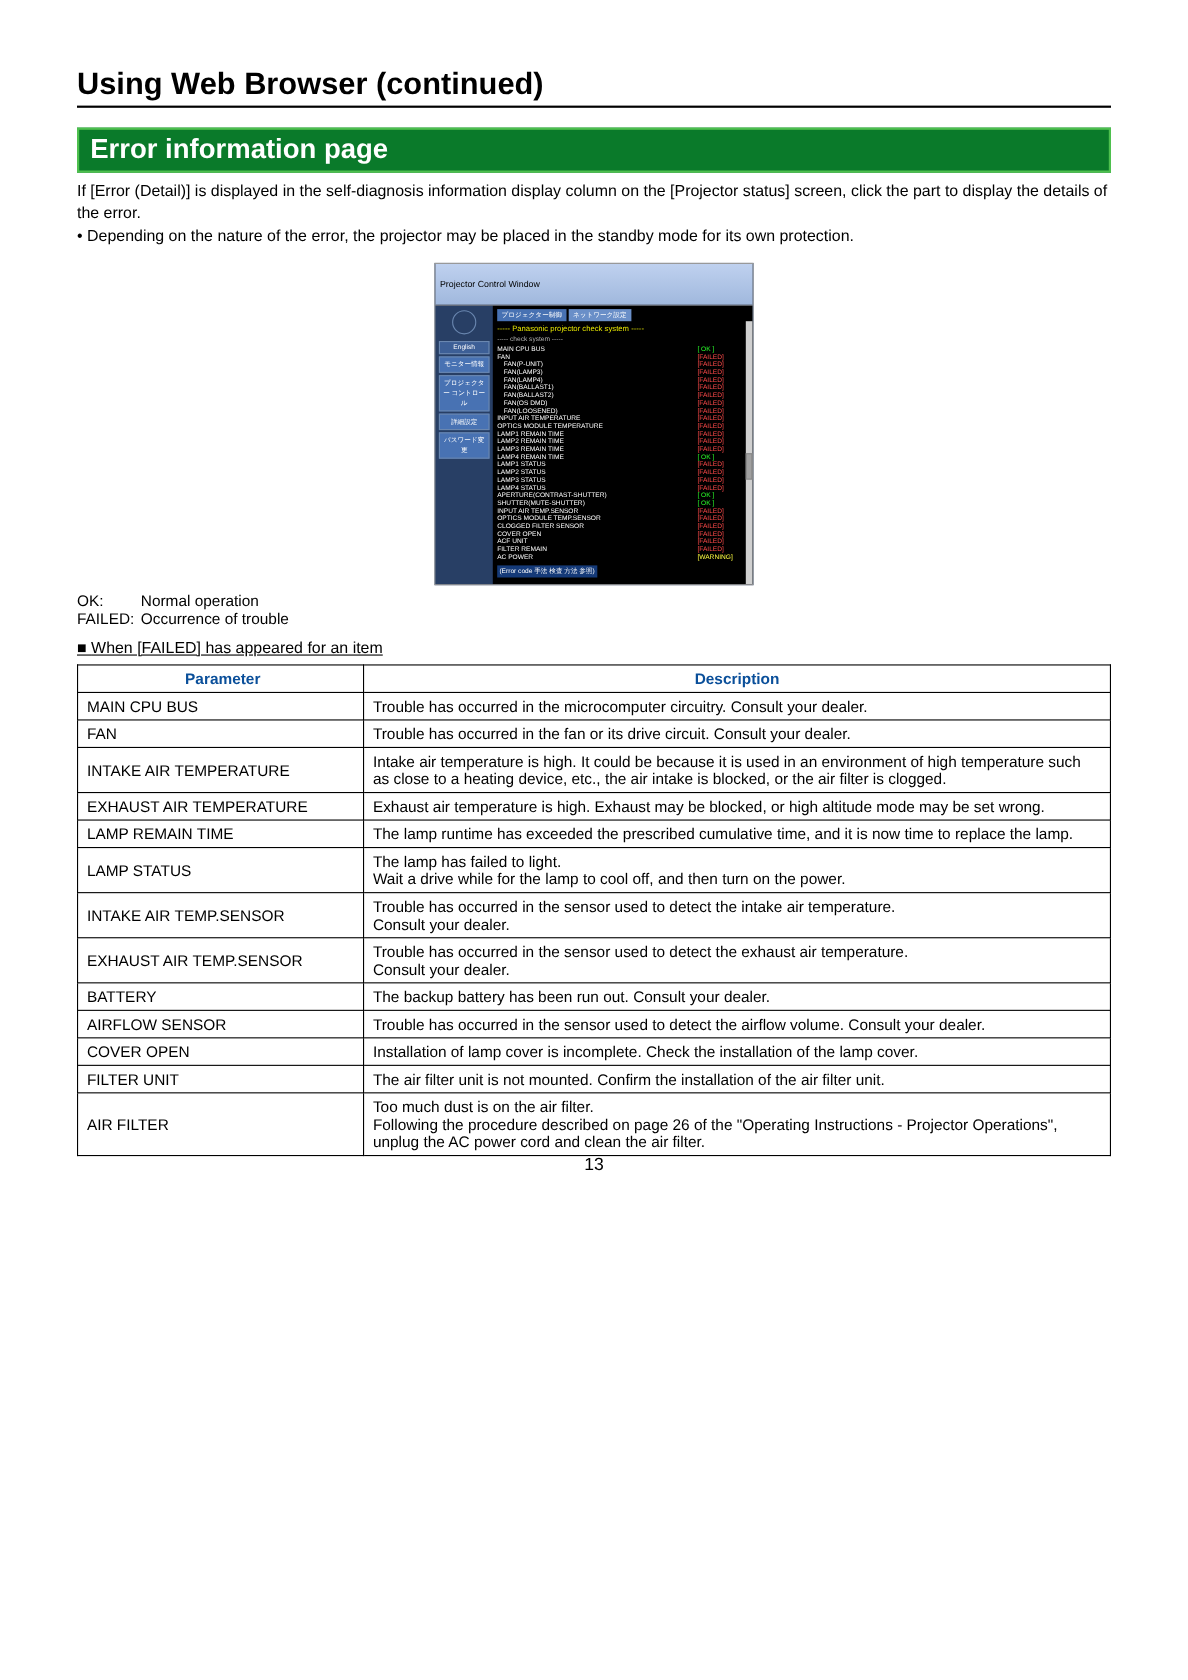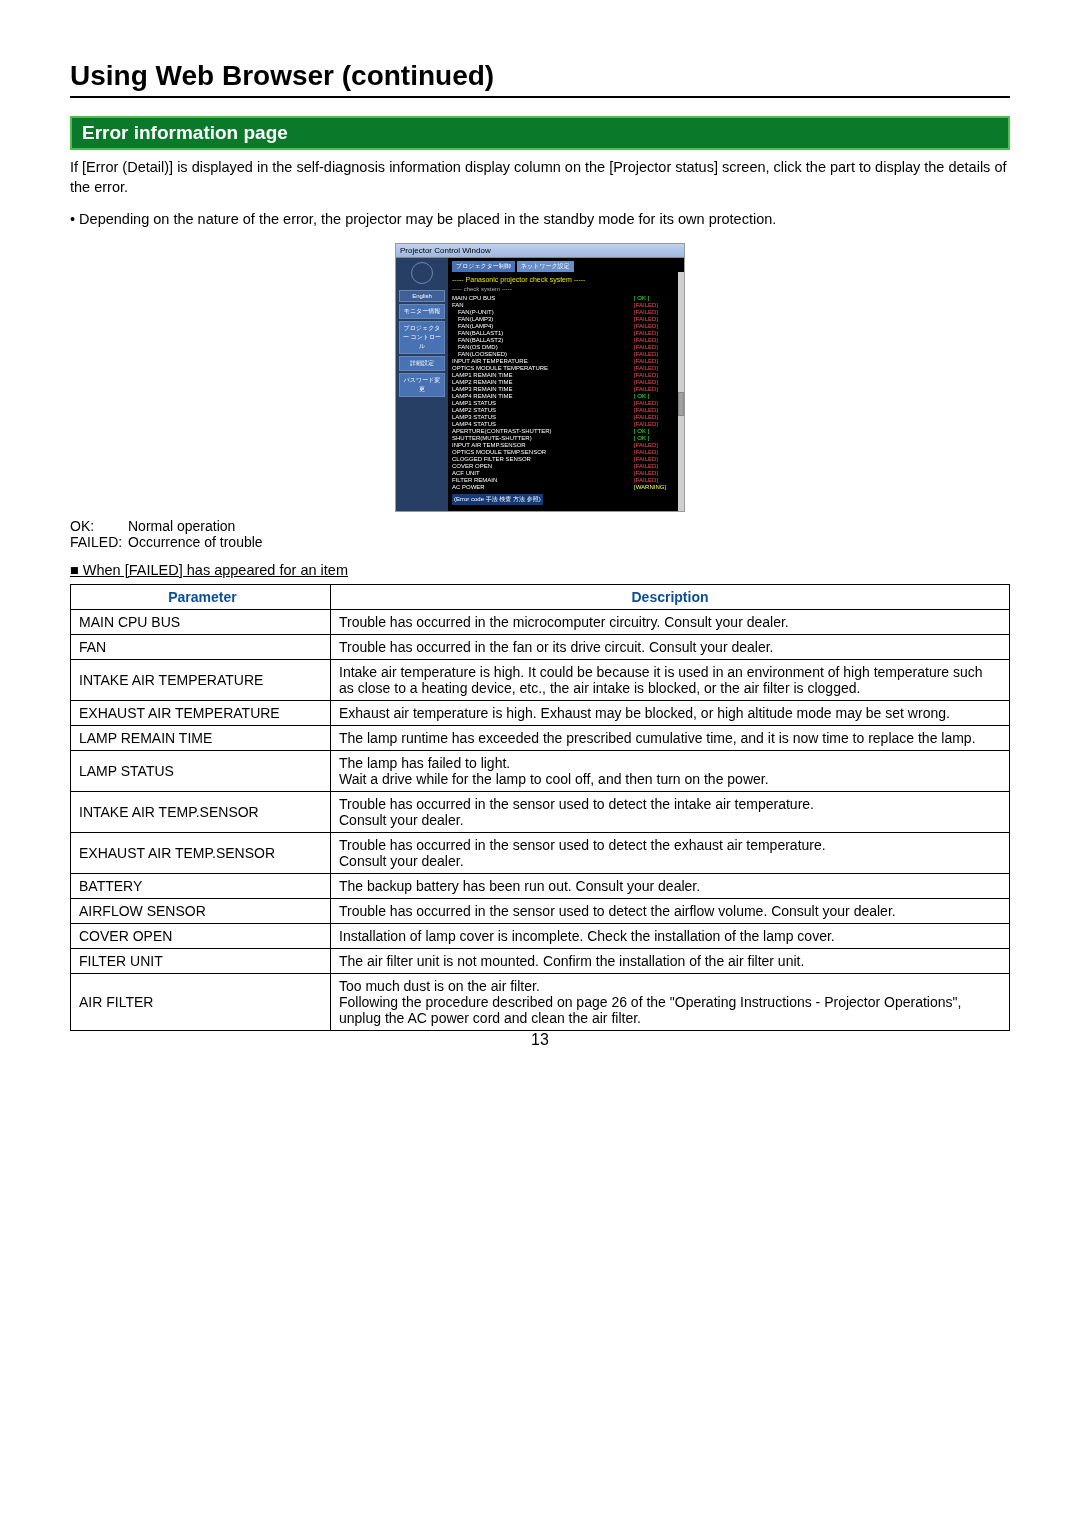--- a/index.html
+++ b/index.html
@@ -1,25 +1,25 @@
 <!DOCTYPE html>
 <html><head>
   <meta charset="utf-8">
   <style>
     * { box-sizing: border-box; margin: 0; padding: 0; }
     body { font-family: Arial, sans-serif; background: #fff; color: #000; width: 1080px; }
     .page { padding: 60px 70px 30px 70px; }
     .page-title { font-size: 28px; font-weight: bold; margin-bottom: 4px; }
     .title-underline { border-bottom: 2px solid #000; margin-bottom: 18px; }
-    .section-header { background: #0a7a2a; color: #fff; border: 2px solid #4ec04e; padding: 4px 10px; font-size: 19px; font-weight: bold; }
-    .intro-text { font-size: 14.5px; margin: 8px 0 14px 0; line-height: 1.35; }
+    .section-header { background: #0a7a2a; color: #fff; border: 2px solid #4ec04e; padding: 4px 10px; font-size: 25px; font-weight: bold; }
+    .intro-text { font-size: 14.5px; margin: 8px 0 3px 0; line-height: 1.35; }
     .bullet-row { font-size: 14.5px; margin-bottom: 16px; }
     .bullet-row::before { content: "• "; }
     .screenshot-box { width: 290px; margin: 0 auto; background: #283f65; border: 1px solid #999; position: relative; font-size: 7px; color: #fff; }
-    .titlebar { background: linear-gradient(#bfd1ef, #a0b8dd); color: #000; font-size: 8px; padding: 2px 4px; border-bottom: 1px solid #888; }
+    .titlebar { background: linear-gradient(#bfd1ef, #a0b8dd); color: #000; font-size: 8px; padding: 14px 4px; border-bottom: 1px solid #888; }
     .ss-body { display: flex; }
     .ss-left { width: 52px; background: #283f65; }
     .logo-circle { height: 30px; display: flex; align-items: center; justify-content: center; }
     .logo-circle span { width: 22px; height: 22px; border: 1px solid #6a87b0; border-radius: 50%; display: inline-block; }
     .side-btn { background: #4872b3; margin: 2px 3px; padding: 2px 2px; color: #fff; font-size: 6px; text-align: center; border: 1px solid #6a87b0; }
     .side-btn.alt { background: #3d5f96; }
     .ss-right { flex: 1; background: #000; padding: 3px 4px 6px 4px; position: relative; }
     .tabs { display: flex; gap: 2px; margin-bottom: 4px; }
     .tab { background: #4872b3; color: #fff; font-size: 6px; padding: 1px 4px; }
     .tab.active { background: #6a8fc8; }

